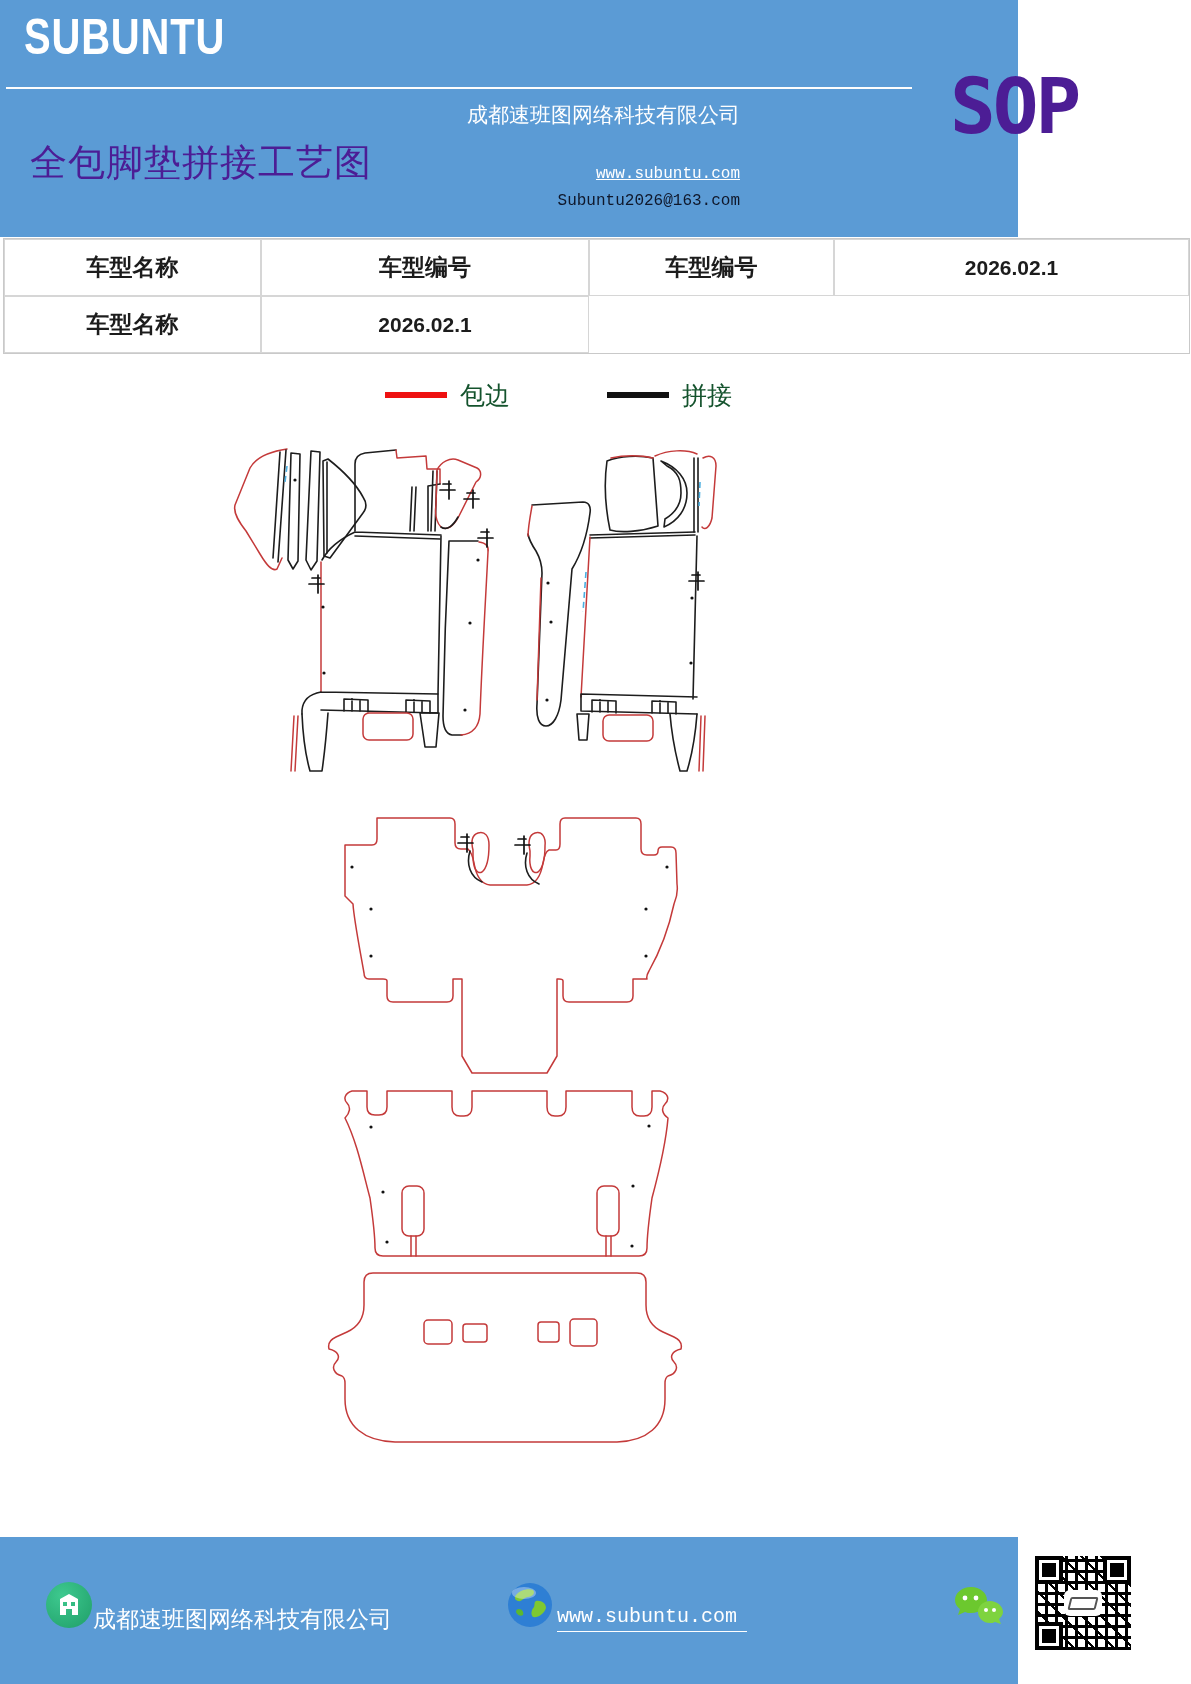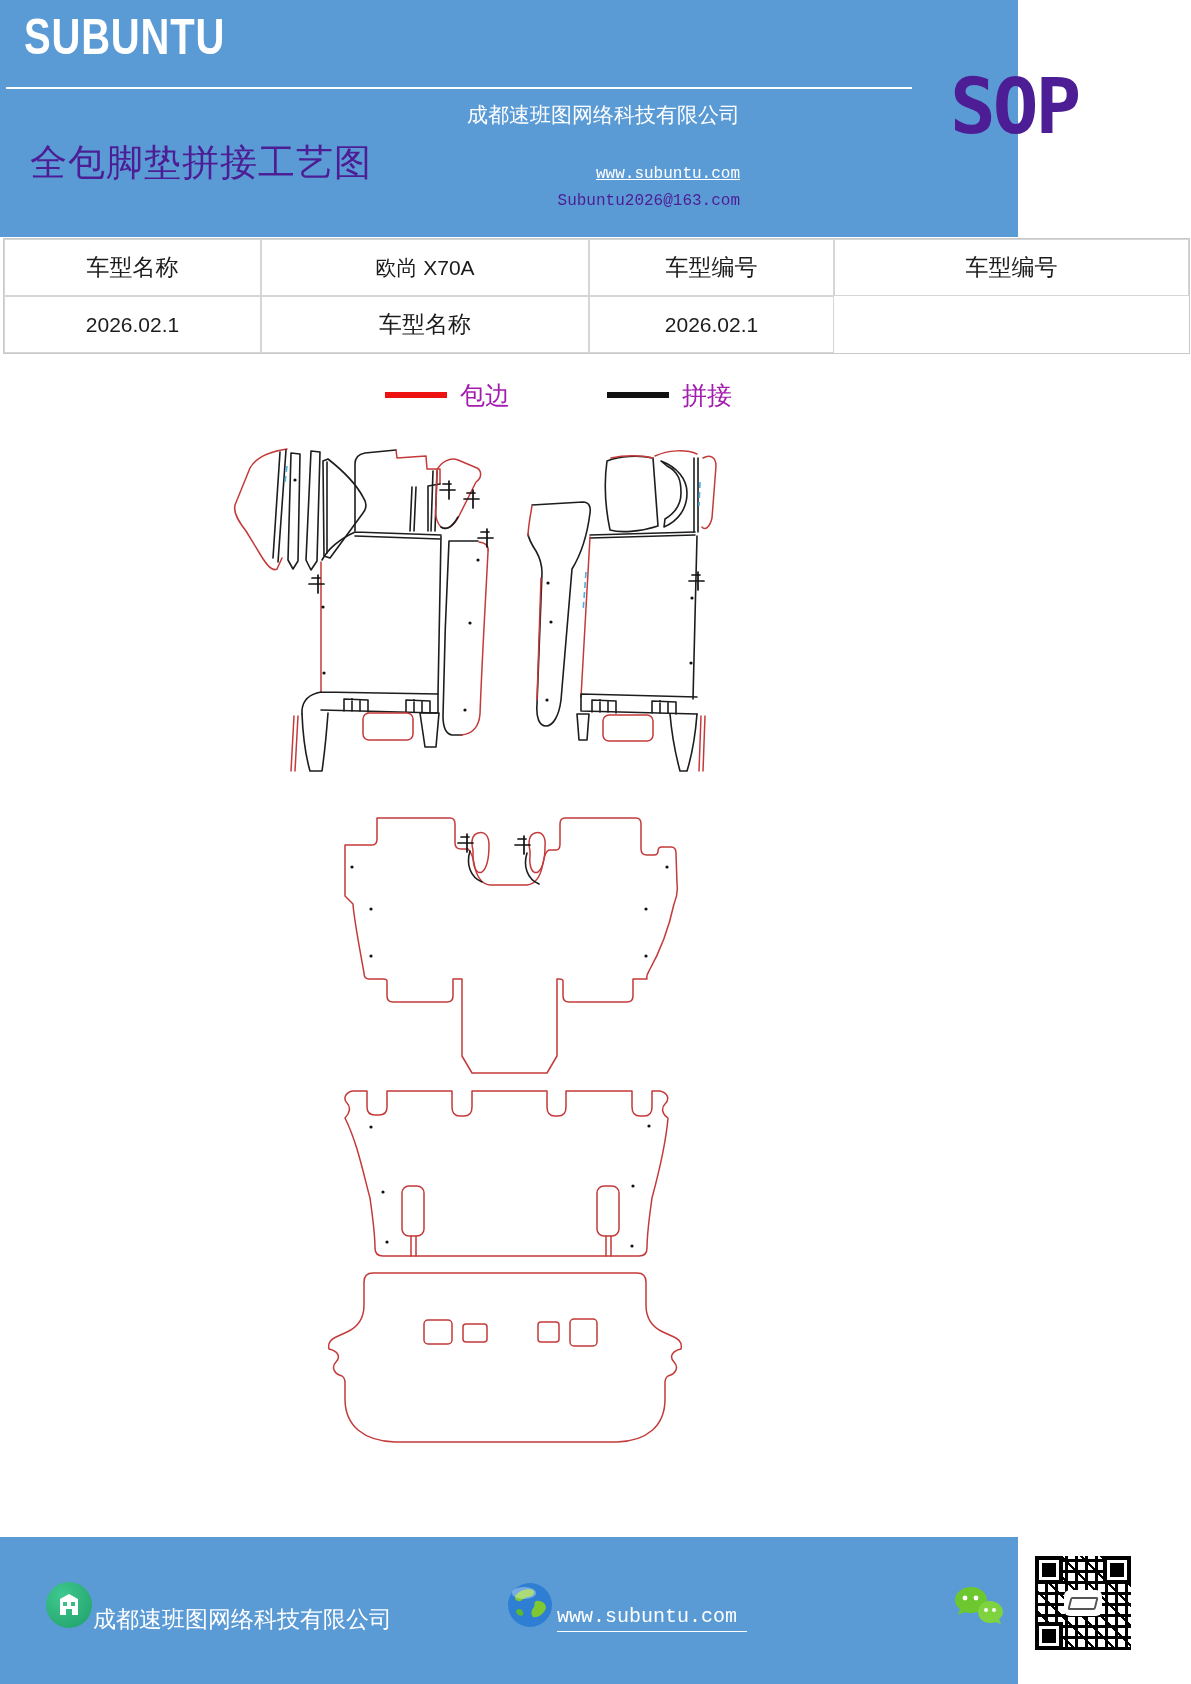--- a/index.html
+++ b/index.html
@@ -13,41 +13,41 @@
   .brand{left:24px;top:8px;color:#fff;font-weight:bold;font-size:50px;
          letter-spacing:1px;transform:scaleX(0.8);transform-origin:left top;
          font-family:"Liberation Sans",sans-serif;}
   .hairline{left:6px;top:87px;width:906px;height:2px;background:#fdfdfd;}
   .doc-title{left:30px;top:138px;color:#4c1d95;font-size:37px;letter-spacing:1px;
          font-family:"Liberation Serif","DejaVu Serif",serif;}
   .hdr-company{right:278px;top:101px;color:#fff;font-size:21px;
          font-family:"Liberation Serif","DejaVu Serif",serif;}
   .hdr-site{right:278px;top:165px;color:#fff;font-size:16px;text-decoration:underline;
          font-family:"Liberation Mono","DejaVu Sans Mono",monospace;cursor:pointer;}
-  .hdr-mail{right:278px;top:192px;color:#4c1d95;font-size:16px;
+  .hdr-mail{right:278px;top:192px;color:#0f172a;font-size:16px;
          font-family:"Liberation Mono","DejaVu Sans Mono",monospace;}
   .sop{left:950px;top:62px;color:#4c1d95;font-size:76px;font-weight:bold;letter-spacing:-3px;
          font-family:"DejaVu Sans Mono","Liberation Mono",monospace;}
 
   
   .info-table{left:3px;top:238px;width:1185px;display:grid;
       grid-template-columns:257px 328px 245px 355px;grid-template-rows:57px 57px;
       border:1px solid #c9c9c9;background:#fff;}
-  .cell{border:1px solid #d6d6d6;display:flex;align-items:center;justify-content:center;}
+  .cell{border:1px solid #d6d6d6;display:flex;align-items:center;justify-content:center;font-weight:bold;}
   .cell.lab{font-size:23px;font-family:"Liberation Serif","DejaVu Serif",serif;}
   .cell.val{font-size:21px;font-family:"Liberation Sans","DejaVu Sans",sans-serif;}
 
   
   .legend-item{position:absolute;display:flex;align-items:center;gap:13px;height:30px;top:380px;}
   .legend-item.l1{left:385px;}
   .legend-item.l2{left:607px;}
   .swatch{width:62px;height:6px;}
   .swatch.red{background:#ee1111;}
   .swatch.blk{background:#111111;}
-  .legend-label{font-size:25px;font-family:"Liberation Serif","DejaVu Serif",serif;color:#a21caf;}
+  .legend-label{font-size:25px;font-family:"Liberation Serif","DejaVu Serif",serif;color:#14532d;}
 
   
   svg.drawing{position:absolute;left:0;top:0;width:1191px;height:1684px;}
   .k{fill:none;stroke:#1d1d1d;stroke-width:1.6;stroke-linecap:round;stroke-linejoin:round;}
   .r{fill:none;stroke:#c43a3a;stroke-width:1.5;stroke-linecap:round;stroke-linejoin:round;}
   .c{fill:none;stroke:#49aee0;stroke-width:1.6;stroke-dasharray:6 4;}
   .mark path{fill:none;stroke:#111;stroke-width:1.7;stroke-linecap:round;}
   .dot{fill:#111;}
 
   
@@ -85,21 +85,20 @@
   <div class="abs hairline"></div>
   <div class="abs doc-title">全包脚垫拼接工艺图</div>
   <div class="abs hdr-company">成都速班图网络科技有限公司</div>
   <div class="abs hdr-site">www.subuntu.com</div>
   <div class="abs hdr-mail">Subuntu2026@163.com</div>
   <div class="abs sop">SOP</div>
 </header>
 
 <div class="abs info-table">
   <div class="cell lab">车型名称</div>
-  <div class="cell val">欧尚 X70A</div>
   <div class="cell lab">车型编号</div>
   <div class="cell lab">车型编号</div>
   <div class="cell val">2026.02.1</div>
   <div class="cell lab">车型名称</div>
   <div class="cell val">2026.02.1</div>
 </div>
 
 <div class="legend-item l1">
   <span class="swatch red"></span>
   <span class="legend-label">包边</span>

